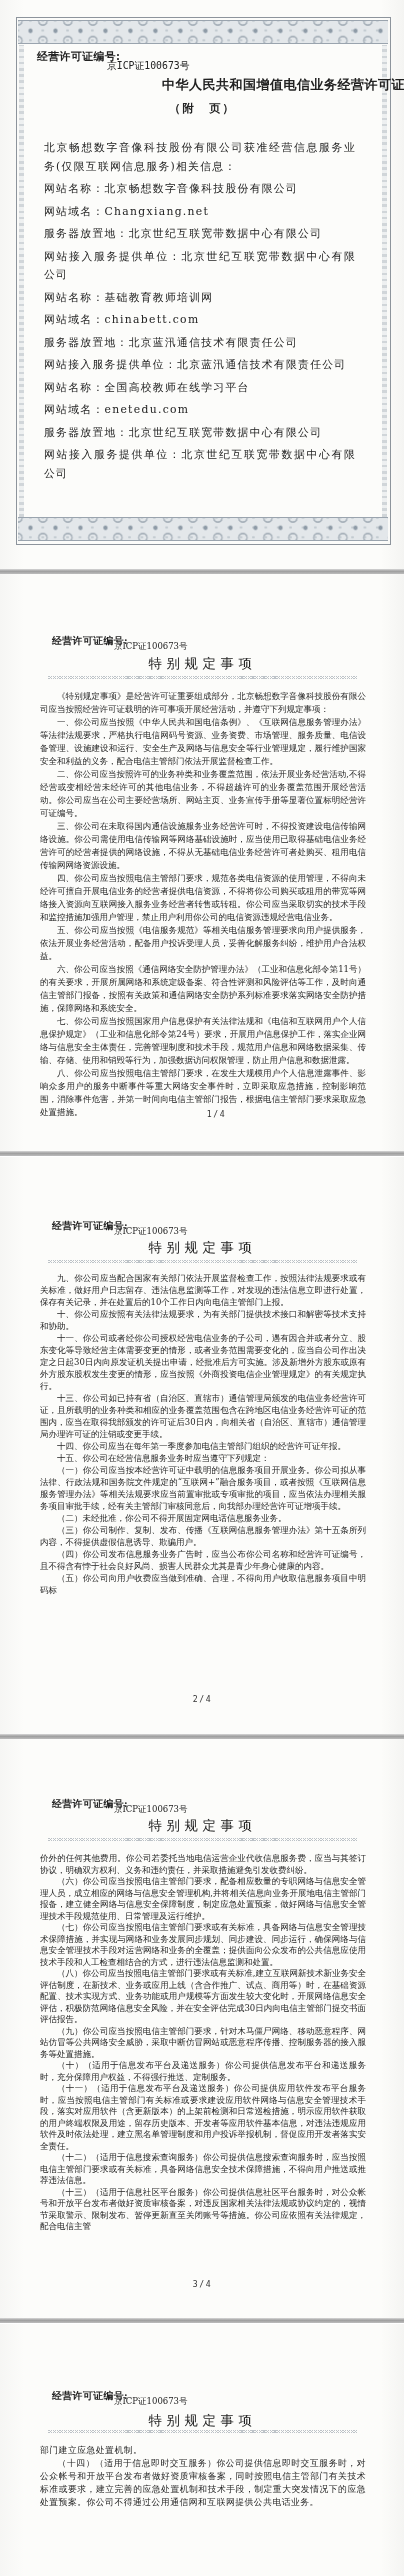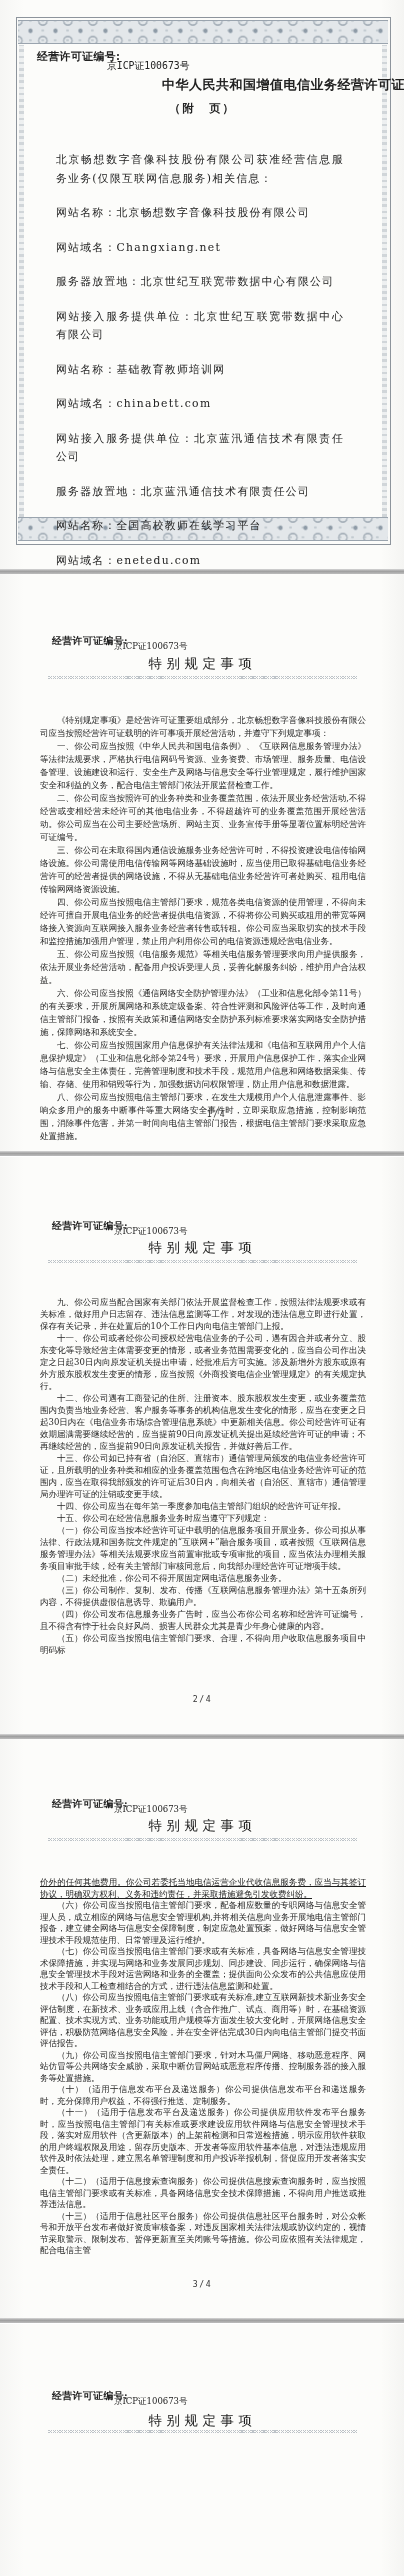--- a/index.html
+++ b/index.html
@@ -32,35 +32,35 @@
   .orn-left{left:2.1px;} .orn-right{right:2.1px;}
 
   .cover-no-label{position:absolute;left:37px;top:50px;font-size:10.8px;font-weight:bold;letter-spacing:0.5px;}
   .cover-no-value{position:absolute;left:107px;top:60px;font-size:9.8px;font-family:"DejaVu Sans Mono","Liberation Mono",monospace;}
   .cover-title{position:absolute;left:0;width:100%;top:76px;text-align:right;
     font-size:13px;font-weight:bold;letter-spacing:0.5px;}
   .cover-subtitle{position:absolute;left:0;width:100%;top:101px;text-align:center;
     font-size:11.3px;font-weight:bold;letter-spacing:2.1px;}
   .cover-body{position:absolute;left:40px;top:135px;width:320px;
     font-size:10.8px;line-height:18.5px;letter-spacing:1.3px;text-align:justify;}
-  .cover-body p{margin:16px;padding:0;}
+  .cover-body p{margin:4px;padding:0;}
 
   
   .prov-no-label{position:absolute;left:52px;font-size:9.8px;font-weight:bold;letter-spacing:0.5px;}
   .prov-no-value{position:absolute;left:114px;font-size:8.5px;}
   .prov-title{position:absolute;left:0;width:100%;text-align:center;
     font-size:13.4px;font-weight:normal;letter-spacing:4.6px;}
   .zigzag{position:absolute;left:48px;width:309px;height:3.1px;opacity:.75;
     background:
       repeating-linear-gradient(135deg,#a9b0b8 0 0.8px,transparent 0.8px 2.6px),
       repeating-linear-gradient(45deg,#a9b0b8 0 0.8px,transparent 0.8px 2.6px);}
   .prov-body{position:absolute;left:40px;width:326px;
-    font-size:8.5px;text-align:justify;color:#1f1f1f;margin-top:24px;}
+    font-size:8.5px;text-align:justify;color:#1f1f1f;}
   .prov-body p{margin:0;padding:0;text-indent:2em;}
-  .prov-body p.noindent{text-indent:0;text-decoration:underline;}
+  .prov-body p.noindent{text-indent:0;}
   .page-no{position:absolute;left:0;width:100%;text-align:center;
     font-size:8.2px;letter-spacing:1.5px;font-family:"DejaVu Sans Mono","Liberation Mono",monospace;color:#333;}
 
   .lh2{line-height:13px;} 
   .lh3{line-height:12px;} 
   .lh4{line-height:11.5px;} 
   .lh5{line-height:13px;font-size:8.8px;letter-spacing:0.5px;} 
 </style>
 </head>
 <body>
@@ -81,22 +81,22 @@
     <div class="cover-body">
       <p>北京畅想数字音像科技股份有限公司获准经营信息服务业务(仅限互联网信息服务)相关信息：</p>
       <div>
 
       <p>网站名称：北京畅想数字音像科技股份有限公司</p>
           <p>网站域名：Changxiang.net</p>
           <p>服务器放置地：北京世纪互联宽带数据中心有限公司</p>
           <p>网站接入服务提供单位：北京世纪互联宽带数据中心有限公司</p>
           <p>网站名称：基础教育教师培训网</p>
           <p>网站域名：chinabett.com</p>
+          <p>服务器放置地：北京蓝汛通信技术有限责任公司</p>
           <p>网站接入服务提供单位：北京蓝汛通信技术有限责任公司</p>
-          <p>服务器放置地：北京蓝汛通信技术有限责任公司</p>
           <p>网站名称：全国高校教师在线学习平台</p>
           <p>网站域名：enetedu.com</p>
           <p>服务器放置地：北京世纪互联宽带数据中心有限公司</p>
           <p>网站接入服务提供单位：北京世纪互联宽带数据中心有限公司</p>
         </div>
     </div>
   </div>
 
   <div class="separator" style="top:569px;"></div>
 
@@ -123,30 +123,30 @@
   <div class="separator" style="top:1151px;"></div>
 
   <div class="page" style="top:1157px;height:577px;">
     <div class="prov-no-label" style="top:63px;">经营许可证编号:</div>
     <div class="prov-no-value" style="top:69px;">京ICP证100673号</div>
     <div class="prov-title" style="top:82px;">特别规定事项</div>
     <div class="zigzag" style="top:103px;"></div>
     <div class="prov-body lh3" style="top:115px;">
 
     <p>九、你公司应当配合国家有关部门依法开展监督检查工作，按照法律法规要求或有关标准，做好用户日志留存、违法信息监测等工作，对发现的违法信息立即进行处置，保存有关记录，并在处置后的10个工作日内向电信主管部门上报。</p>
+        <p>十、你公司应按照有关法律法规要求，为有关部门提供技术接口和解密等技术支持和协助。</p>
         <p>十一、你公司或者经你公司授权经营电信业务的子公司，遇有因合并或者分立、股东变化等导致经营主体需要变更的情形，或者业务范围需要变化的，应当自公司作出决定之日起30日内向原发证机关提出申请，经批准后方可实施。涉及新增外方股东或原有外方股东股权发生变更的情形，应当按照《外商投资电信企业管理规定》的有关规定执行。</p>
-        <p>十二、你公司遇有工商登记的住所、注册资本、股东股权发生变更，或业务覆盖范围内负责当地业务经营、客户服务等事务的机构信息发生变化的情形，应当在变更之日起30日内在《电信业务市场综合管理信息系统》中更新相关信息。你公司经营许可证有效期届满需要继续经营的，应当提前90日向原发证机关提出延续经营许可证的申请；不再继续经营的，应当提前90日向原发证机关报告，并做好善后工作。</p>
         <p>十三、你公司如已持有省（自治区、直辖市）通信管理局颁发的电信业务经营许可证，且所载明的业务种类和相应的业务覆盖范围包含在跨地区电信业务经营许可证的范围内，应当在取得我部颁发的许可证后30日内，向相关省（自治区、直辖市）通信管理局办理许可证的注销或变更手续。</p>
         <p>十四、你公司应当在每年第一季度参加电信主管部门组织的经营许可证年报。</p>
         <p>十五、你公司在经营信息服务业务时应当遵守下列规定：</p>
         <p>（一）你公司应当按本经营许可证中载明的信息服务项目开展业务。你公司拟从事法律、行政法规和国务院文件规定的“互联网+”融合服务项目，或者按照《互联网信息服务管理办法》等相关法规要求应当前置审批或专项审批的项目，应当依法办理相关服务项目审批手续，经有关主管部门审核同意后，向我部办理经营许可证增项手续。</p>
         <p>（二）未经批准，你公司不得开展固定网电话信息服务业务。</p>
         <p>（三）你公司制作、复制、发布、传播《互联网信息服务管理办法》第十五条所列内容，不得提供虚假信息诱导、欺骗用户。</p>
         <p>（四）你公司发布信息服务业务广告时，应当公布你公司名称和经营许可证编号，且不得含有悖于社会良好风尚、损害人民群众尤其是青少年身心健康的内容。</p>
-        <p>（五）你公司应当按照电信主管部门要求、合理，不得向用户收取信息服务项目中明码标</p>
+        <p>（五）你公司向用户收费应当做到准确、合理，不得向用户收取信息服务项目中明码标</p>
       </div>
     <div class="page-no" style="top:537px;">2/4</div>
   </div>
 
   <div class="separator" style="top:1734px;"></div>
 
   <div class="page" style="top:1739px;height:580px;">
     <div class="prov-no-label" style="top:59px;">经营许可证编号:</div>
     <div class="prov-no-value" style="top:65px;">京ICP证100673号</div>
     <div class="prov-title" style="top:78px;">特别规定事项</div>
@@ -166,17 +166,22 @@
     <div class="page-no" style="top:540px;">3/4</div>
   </div>
 
   <div class="separator" style="top:2318px;"></div>
 
   <div class="page" style="top:2324px;height:550px;">
     <div class="prov-no-label" style="top:66px;">经营许可证编号:</div>
     <div class="prov-no-value" style="top:72px;">京ICP证100673号</div>
     <div class="prov-title" style="top:88px;">特别规定事项</div>
     <div class="zigzag" style="top:106px;"></div>
+    <div class="prov-body lh5" style="top:120px;">
+
+    <p class="noindent">部门建立应急处置机制。</p>
+        <p>（十四）（适用于信息即时交互服务）你公司提供信息即时交互服务时，对公众帐号和开放平台发布者做好资质审核备案，同时按照电信主管部门有关技术标准或要求，建立完善的应急处置机制和技术手段，制定重大突发情况下的应急处置预案。你公司不得通过公用通信网和互联网提供公共电话业务。</p>
+      </div>
 
   </div>
 
 </div>
 
 
 </body></html>

